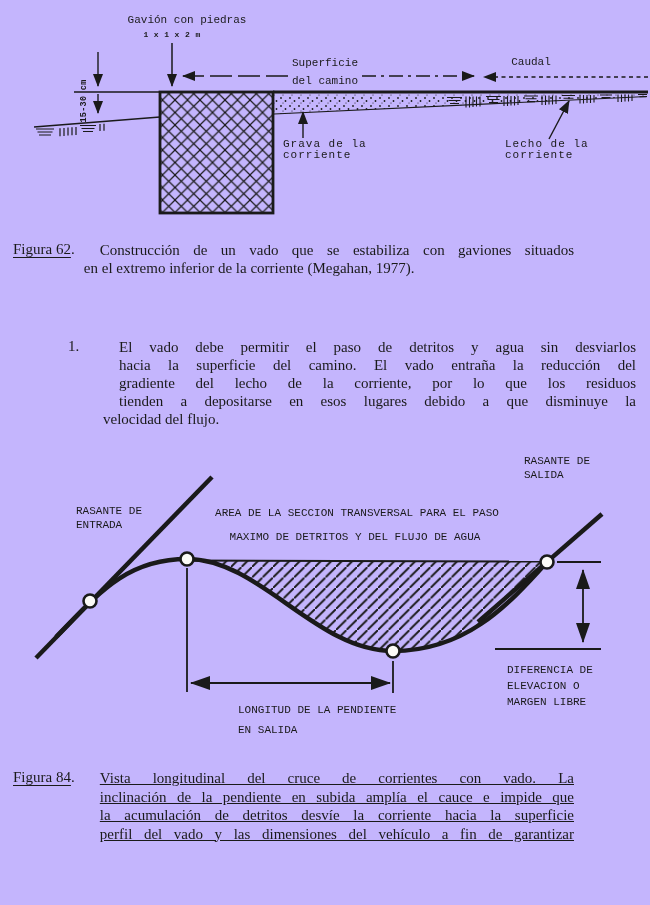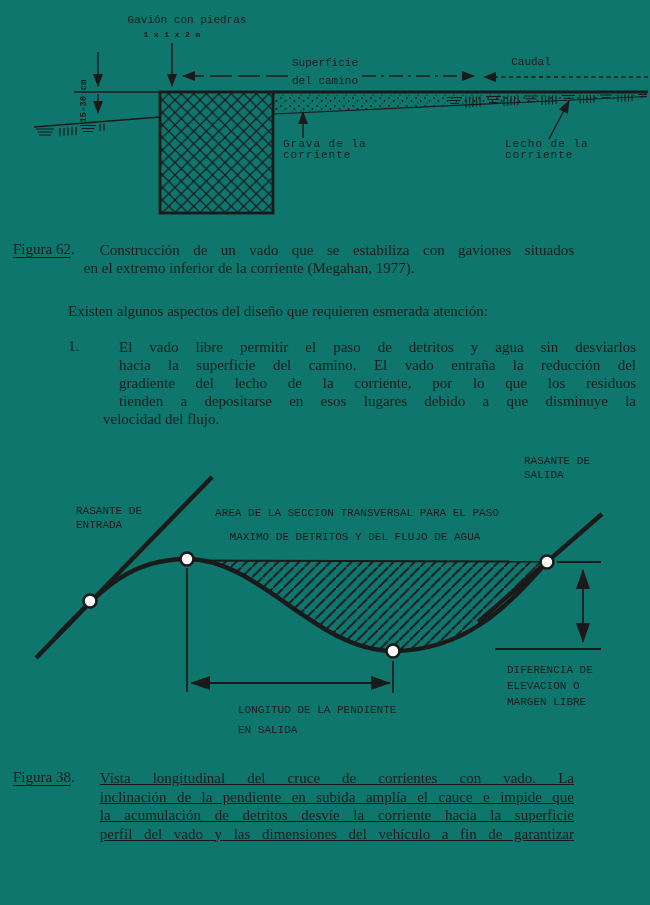--- a/index.html
+++ b/index.html
@@ -1,16 +1,16 @@
 <!DOCTYPE html>
 <html><head>
 <meta charset="utf-8">
 <style>
   html,body{margin:0;padding:0;background:#e8e8e6;}
-  .page{position:relative;width:650px;height:905px;background:#0f766e;overflow:hidden;
+  .page{position:relative;width:650px;height:905px;background:#c4b5fd;overflow:hidden;
         font-family:"Liberation Serif","DejaVu Serif",serif;color:#1a1a1a;}
   svg{position:absolute;left:0;display:block;}
   svg text{font-family:"Liberation Mono","DejaVu Sans Mono",monospace;fill:#1a1a1a;}
   .t11{font-size:11px;}
   .t11w{font-size:11px;letter-spacing:1px;}
   .t8b{font-size:8px;font-weight:bold;letter-spacing:0.4px;}
   .t9b{font-size:8.5px;font-weight:bold;letter-spacing:0.3px;}
   .caption{position:absolute;display:flex;width:574px;}
   .figlabel{width:90px;padding-left:13px;box-sizing:border-box;font-size:15px;white-space:nowrap;}
   .u{text-decoration:underline;text-underline-offset:3px;}
@@ -123,26 +123,25 @@
   </svg>
 
   <div class="caption" style="top:241px">
     <div class="figlabel"><span class="u">Figura 62</span><span>.</span></div>
     <div class="caplines">
       <div class="ln jl">Construcción de un vado que se estabiliza con gaviones situados</div>
       <div class="ln">en el extremo inferior de la corriente (Megahan, 1977).</div>
     </div>
   </div>
 
-  <div class="intro">Existen algunos aspectos del diseño que requieren esmerada atención:</div>
 
   <div class="item">
     <div class="num">1.</div>
     <div class="caplines">
-      <div class="ln jl">El vado libre permitir el paso de detritos y agua sin desviarlos</div>
+      <div class="ln jl">El vado debe permitir el paso de detritos y agua sin desviarlos</div>
       <div class="ln jl">hacia la superficie del camino.  El vado entraña la reducción del</div>
       <div class="ln jl">gradiente del lecho de la corriente, por lo que los residuos</div>
       <div class="ln jl">tienden a depositarse en esos lugares debido a que disminuye la</div>
       <div class="ln">velocidad del flujo.</div>
     </div>
   </div>
 
   <svg style="top:440px" width="650" height="305" viewBox="0 440 650 305">
 
     <g>
@@ -186,21 +185,21 @@
     <text class="t11" x="357" y="516" text-anchor="middle">AREA DE LA SECCION TRANSVERSAL PARA EL PASO</text>
     <text class="t11" x="355" y="540" text-anchor="middle">MAXIMO DE DETRITOS Y DEL FLUJO DE AGUA</text>
     <text class="t11" x="507" y="673">DIFERENCIA DE</text>
     <text class="t11" x="507" y="689">ELEVACION O</text>
     <text class="t11" x="507" y="705">MARGEN LIBRE</text>
     <text class="t11" x="238" y="713">LONGITUD DE LA PENDIENTE</text>
     <text class="t11" x="238" y="733">EN SALIDA</text>
   </svg>
 
   <div class="caption cap63" style="top:769px">
-    <div class="figlabel"><span class="u">Figura 38</span><span>.</span></div>
+    <div class="figlabel"><span class="u">Figura 84</span><span>.</span></div>
     <div class="caplines">
       <div class="ln jl">Vista longitudinal del cruce de corrientes con vado.  La</div>
       <div class="ln jl">inclinación de la pendiente en subida amplía el cauce e impide que</div>
       <div class="ln jl">la acumulación de detritos desvíe la corriente hacia la superficie</div>
       <div class="ln jl">perfil del vado y las dimensiones del vehículo a fin de garantizar</div>
     </div>
   </div>
 
 </div>
 

